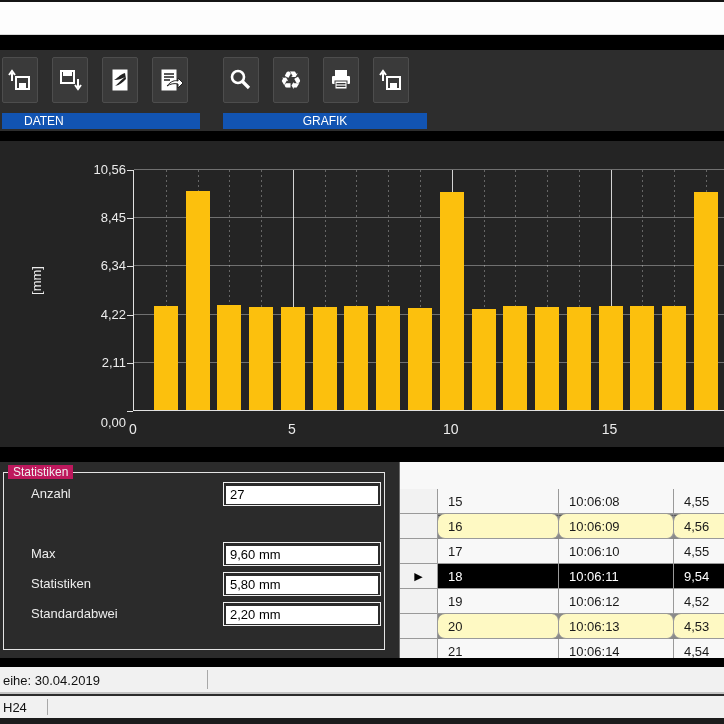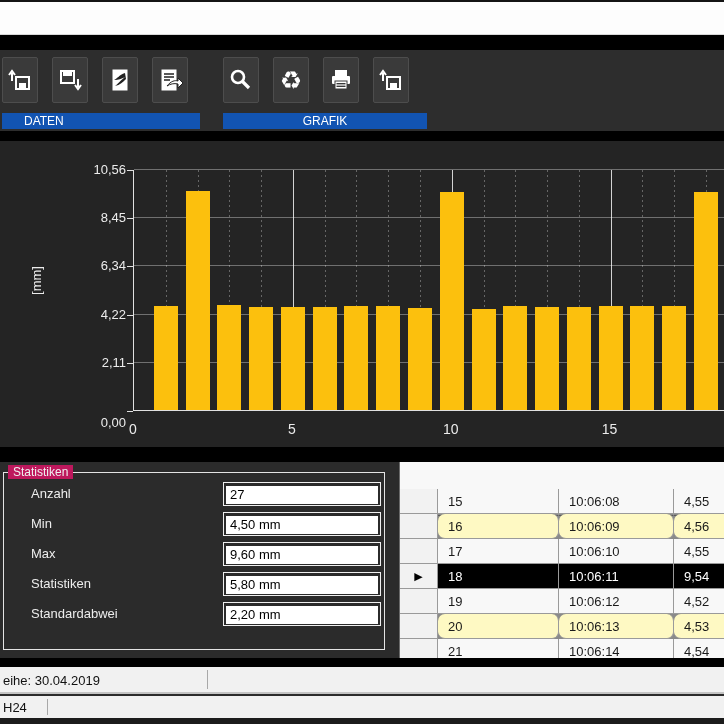--- a/index.html
+++ b/index.html
@@ -248,25 +248,20 @@
 <div class="abs" id="lower">
 
   <div id="stats-box">
     <span id="stats-legend">Statistiken</span>
 
     <div class="stat-row" style="top:9px">
       <span class="stat-label">Anzahl</span>
       <span class="stat-input-wrap">
         <input class="stat-input" readonly="" value="27" style=""></span>
     </div>
-    <div class="stat-row" style="top:39px">
-      <span class="stat-label">Min</span>
-      <span class="stat-input-wrap">
-        <input class="stat-input" readonly="" value="4,50 mm" style=""></span>
-    </div>
     <div class="stat-row" style="top:69px">
       <span class="stat-label">Max</span>
       <span class="stat-input-wrap">
         <input class="stat-input" readonly="" value="9,60 mm" style=""></span>
     </div>
     <div class="stat-row" style="top:99px">
       <span class="stat-label">Statistiken</span>
       <span class="stat-input-wrap">
         <input class="stat-input" readonly="" value="5,80 mm" style=""></span>
     </div>

